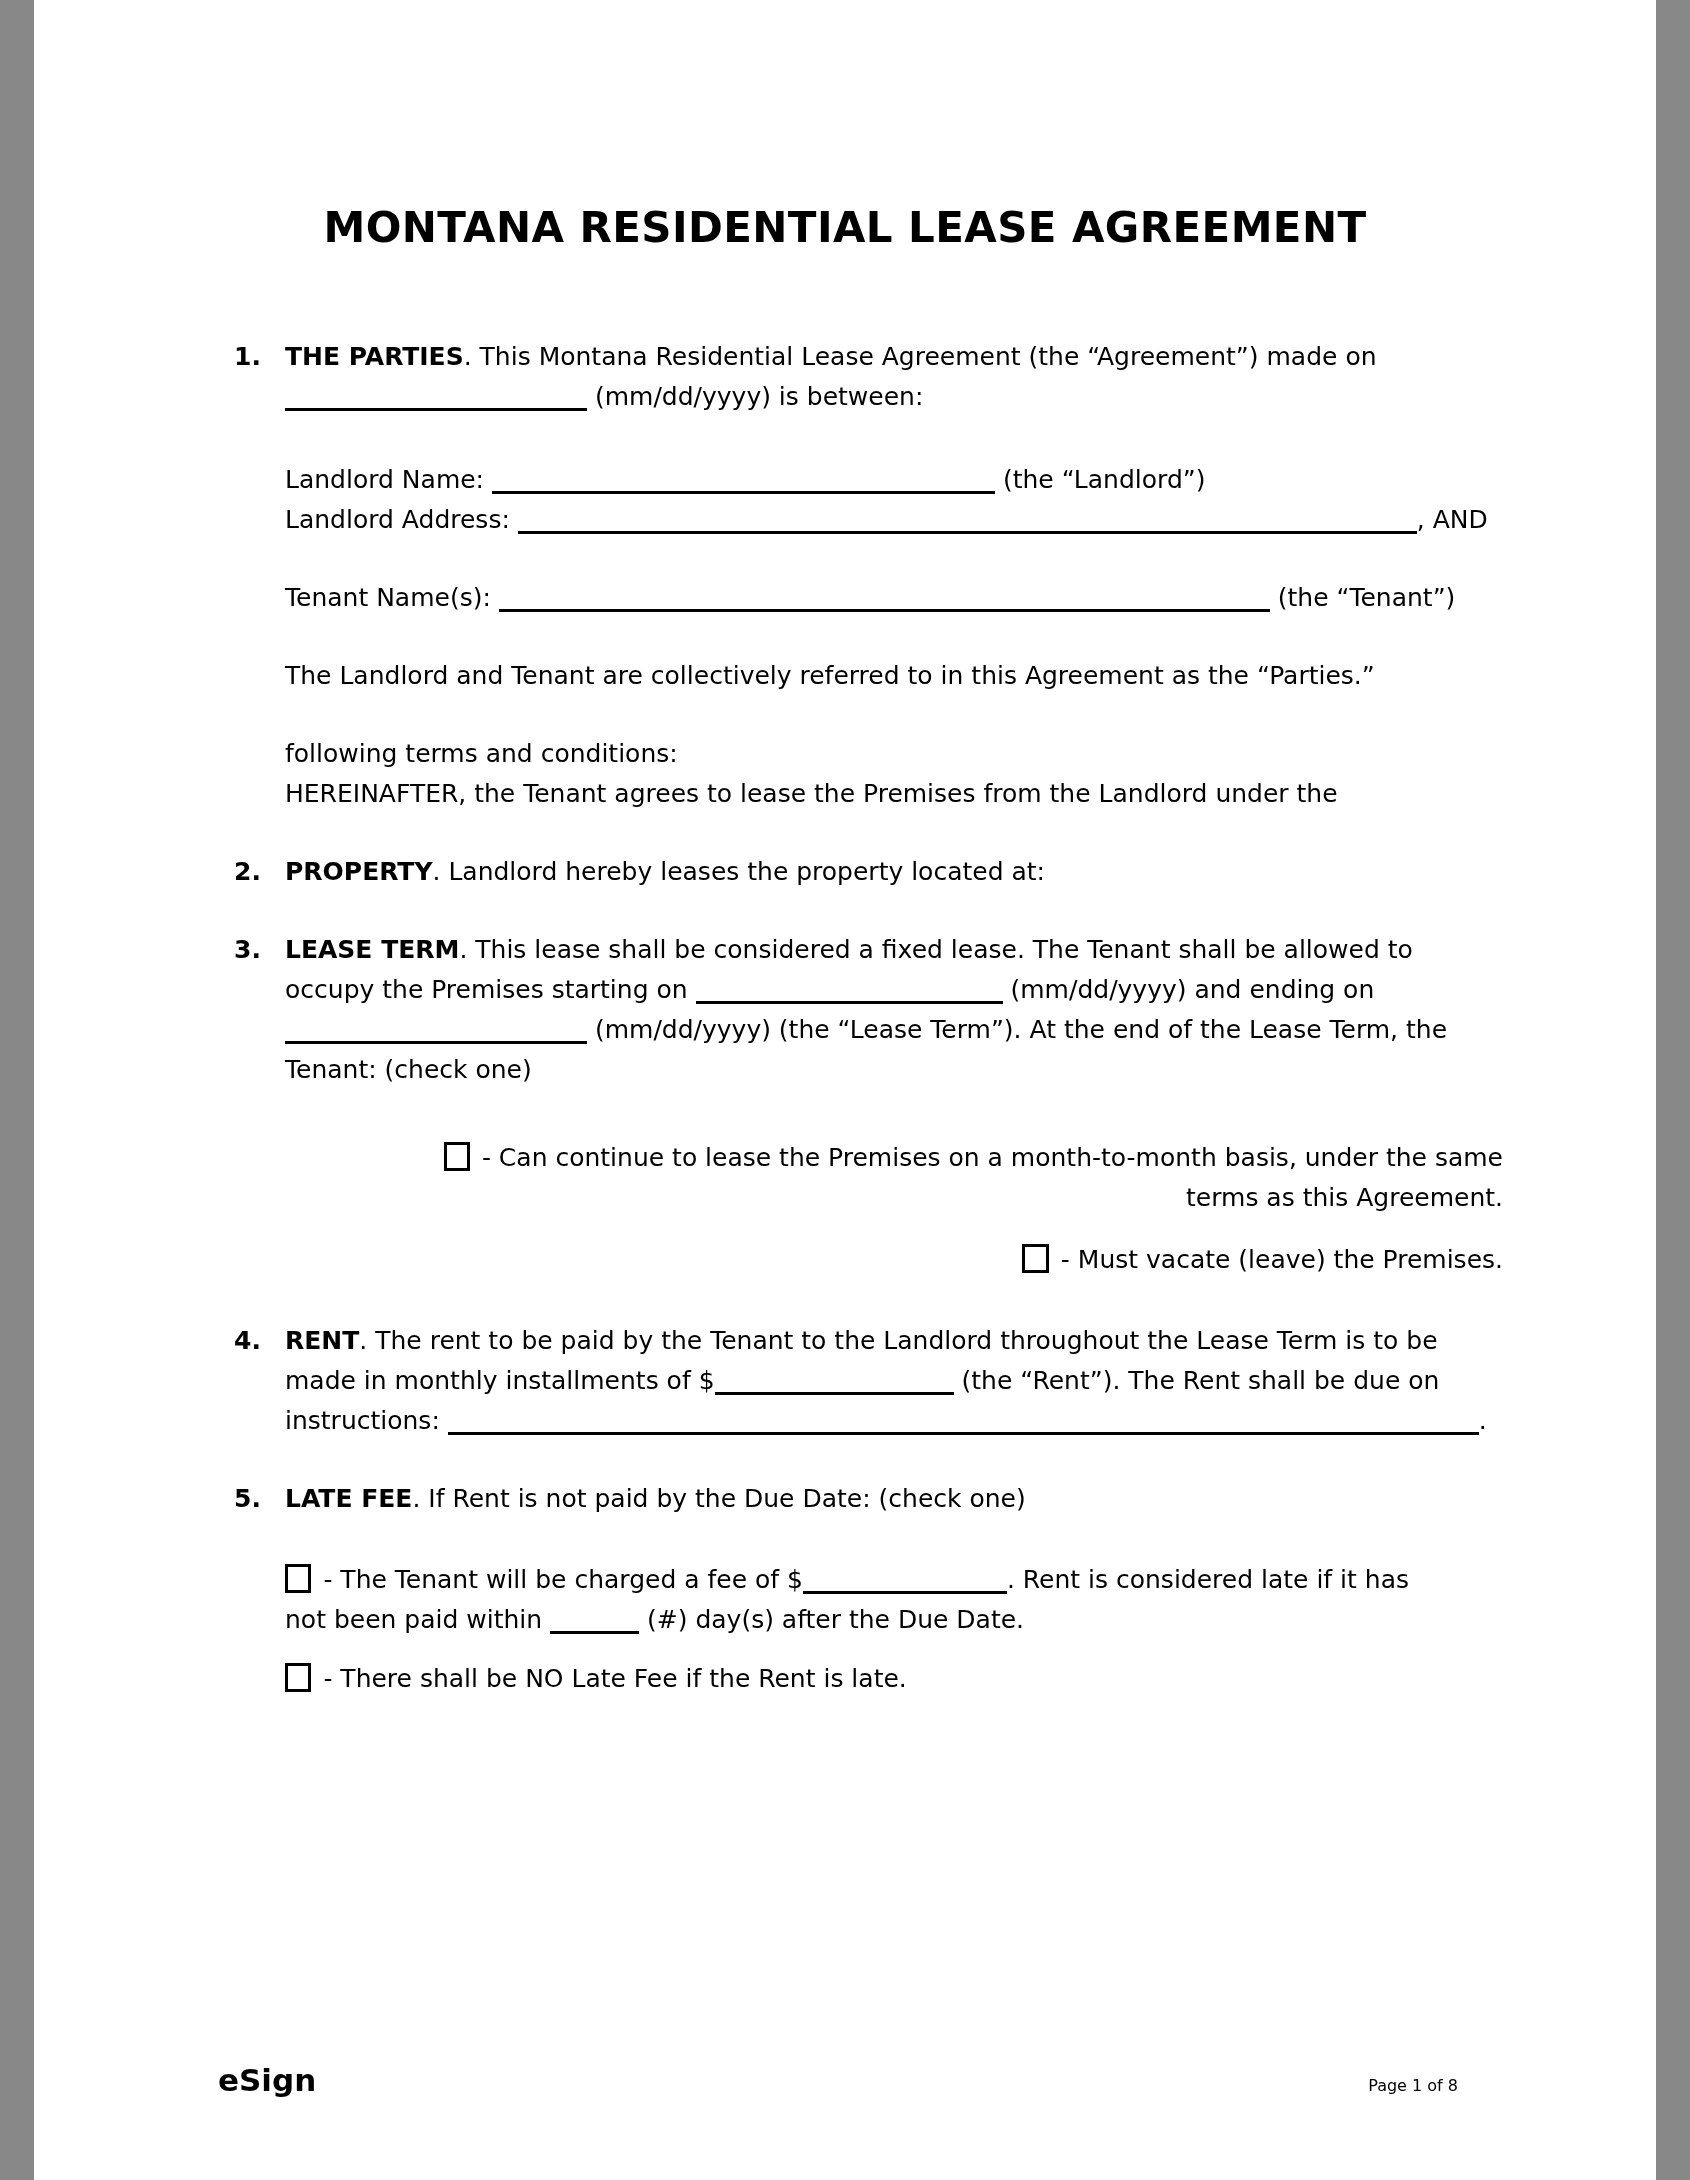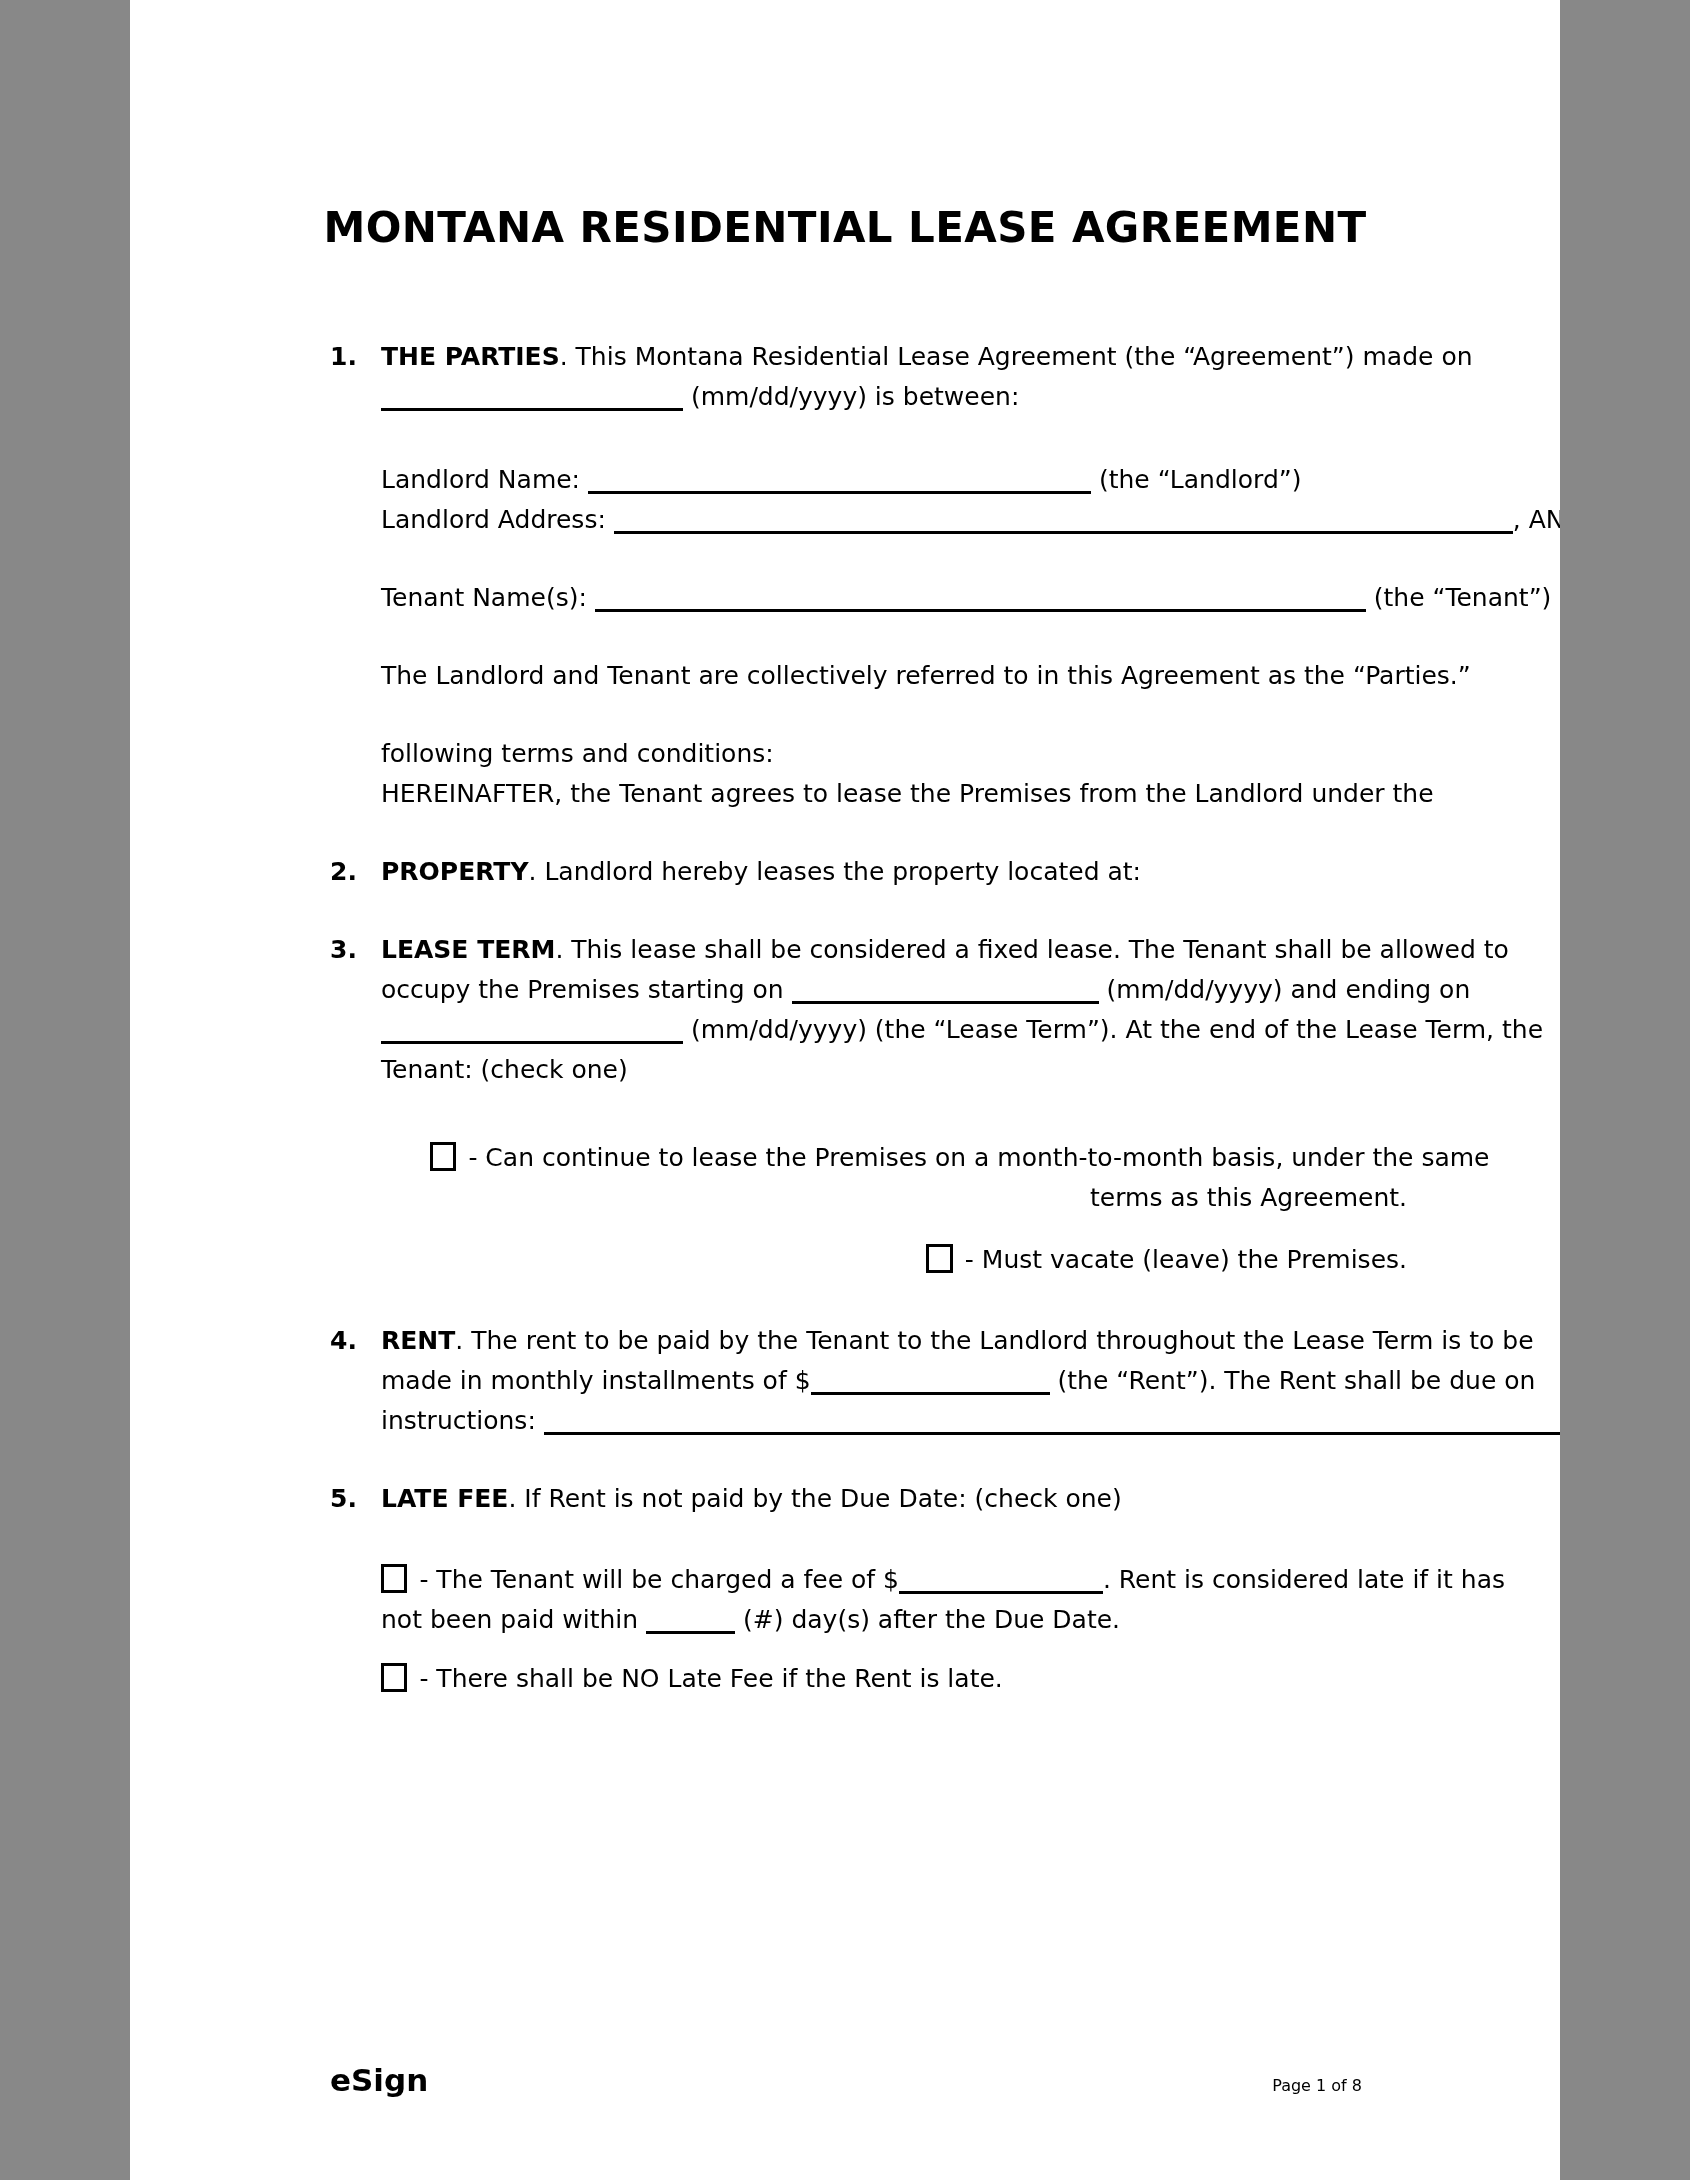--- a/index.html
+++ b/index.html
@@ -1,18 +1,18 @@
 <!DOCTYPE html>
 <html style="font-size:13.6px"><head>
 <meta charset="utf-8">
 <style>
   html,body{margin:0;padding:0;background:#888;}
   .page{
     position:relative;
-    width:1430px;height:2181px;
+    width:1622px;height:2181px;
     margin:0 auto;
     background:#ffffff;
     color:#000;
     font-family:"DejaVu Sans", sans-serif;
     font-size:25px;
     line-height:40px;
     overflow:hidden;
   }
   .title{
     font-family:"DejaVu Sans", sans-serif;
@@ -59,21 +59,21 @@
   .bw-lfee{width:204px}
   .bw-lfdays{width:89px}
   .mb-22{margin-bottom:19px}
   .mb-26{margin-bottom:22px}
   .mb-45{margin-bottom:38px}
   .mb-48{margin-bottom:41px}
   .mb-50{margin-bottom:43px}
   .mb-56{margin-bottom:48px}
   .footer{
     position:absolute;
-    left:200px;right:198px;top:2060px;
+    left:184px;right:198px;top:2060px;
     display:flex;
     justify-content:space-between;
     align-items:baseline;
   }
   .brand{font-size:31px;font-weight:bold;line-height:40px;}
   .pageno{font-size:16px;line-height:40px;}
 </style>
 </head>
 <body>
 

